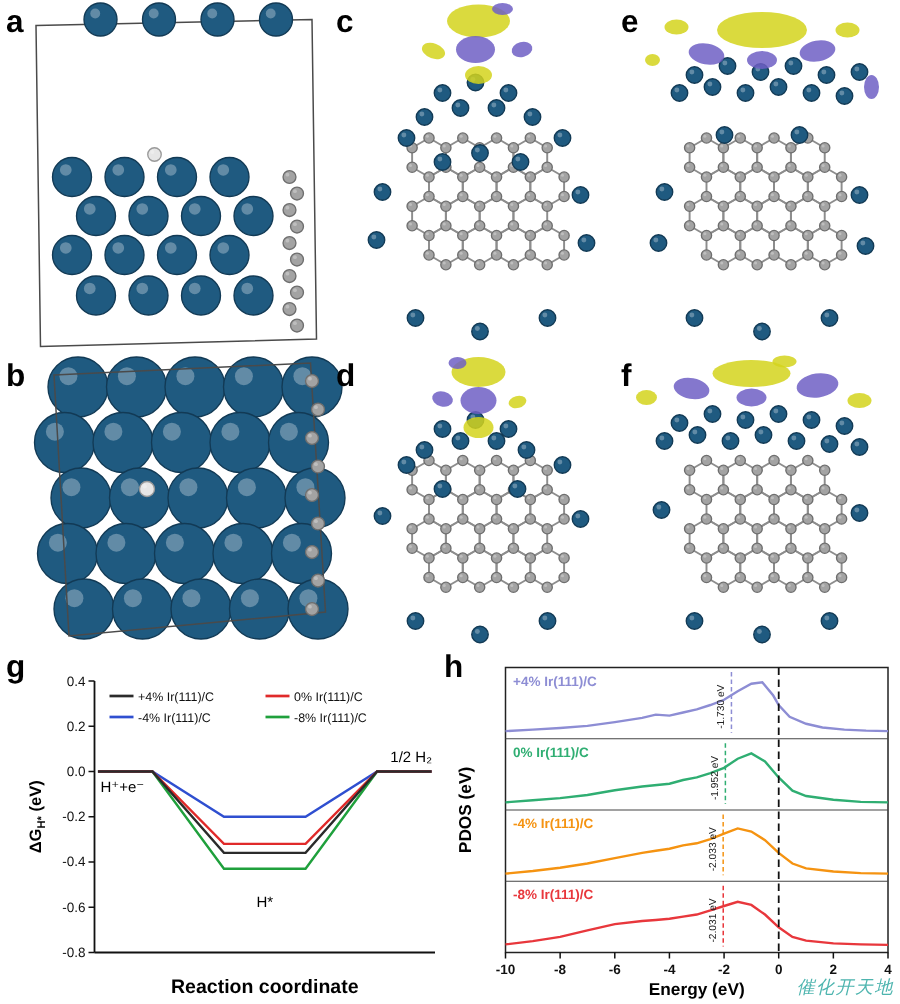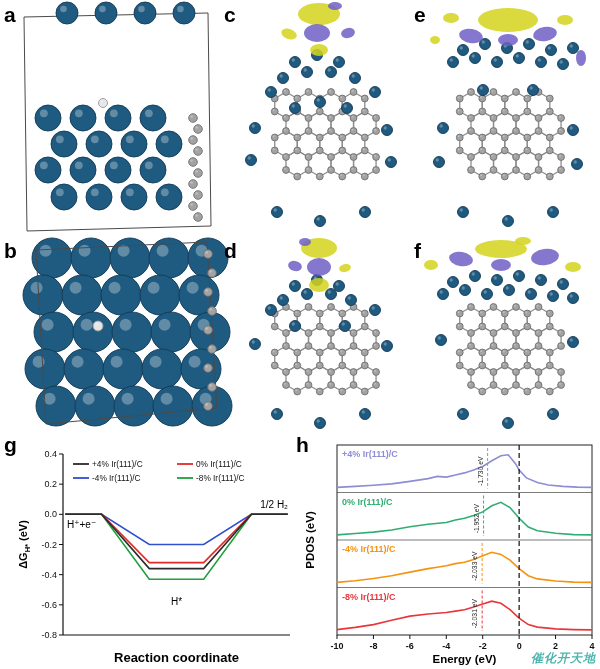--- a/index.html
+++ b/index.html
@@ -1,20 +1,20 @@
 <!DOCTYPE html>
 <html><head>
 <meta charset="utf-8">
 <style>
   html,body{margin:0;padding:0;background:#ffffff;}
   .figure{position:relative;width:600px;height:669px;background:#fff;overflow:hidden;
           font-family:"Liberation Sans","DejaVu Sans",sans-serif;}
   .figure svg{position:absolute;overflow:visible;font-family:"Liberation Sans","DejaVu Sans",sans-serif;}
   .plabel{position:absolute;font-size:21px;font-weight:700;color:#000;line-height:1;}
-  .watermark{position:absolute;right:4px;bottom:2px;font-size:12px;font-style:italic;font-weight:700;
+  .watermark{position:absolute;right:4px;bottom:2px;font-size:12px;font-style:italic;font-weight:400;
              color:#2fa8a1;opacity:.85;letter-spacing:1px;}
 </style>
 </head>
 <body>
 
 <div class="figure">
 
   <svg id="panel-a" style="left:10px;top:0px" width="215" height="238" viewBox="0 0 215 238">
       <g>
         <polygon points="14,17 198,13 201,226 17,231" fill="none" stroke="#4a4a4a" stroke-width="1"></polygon>

